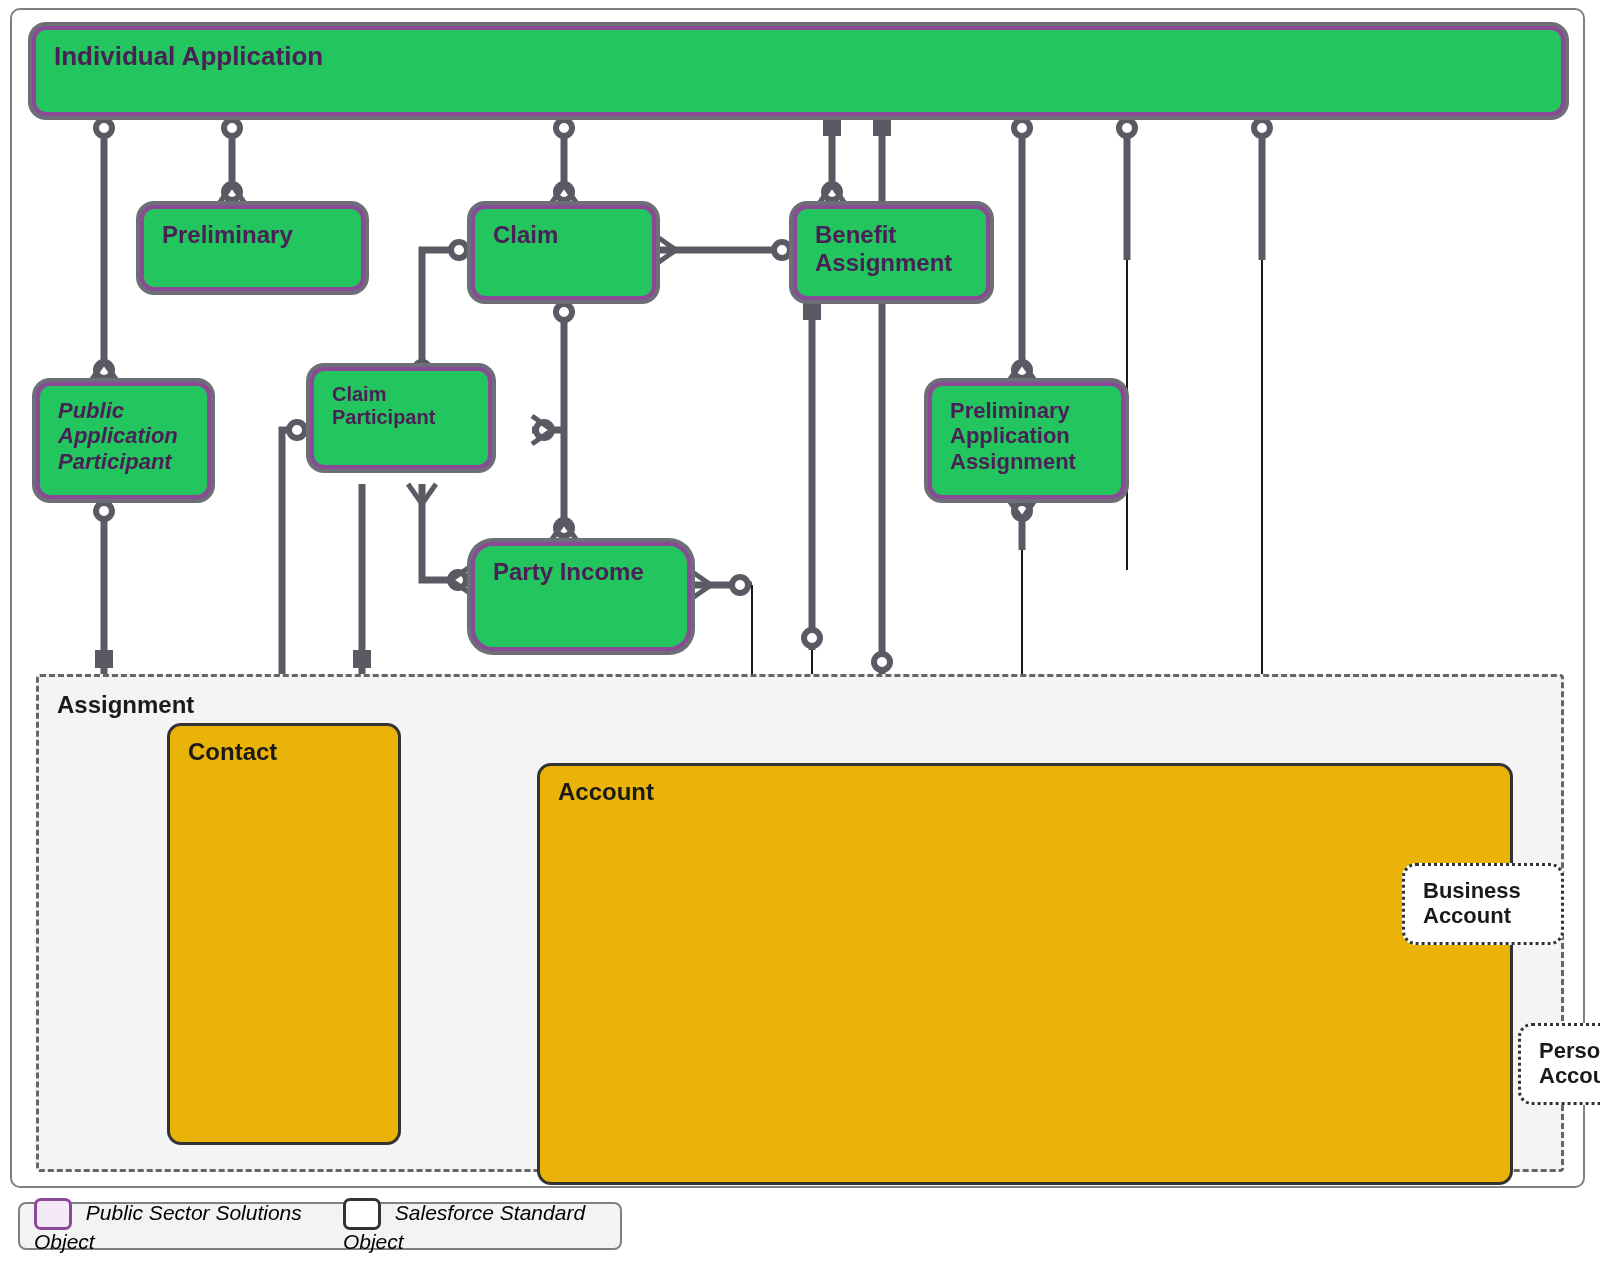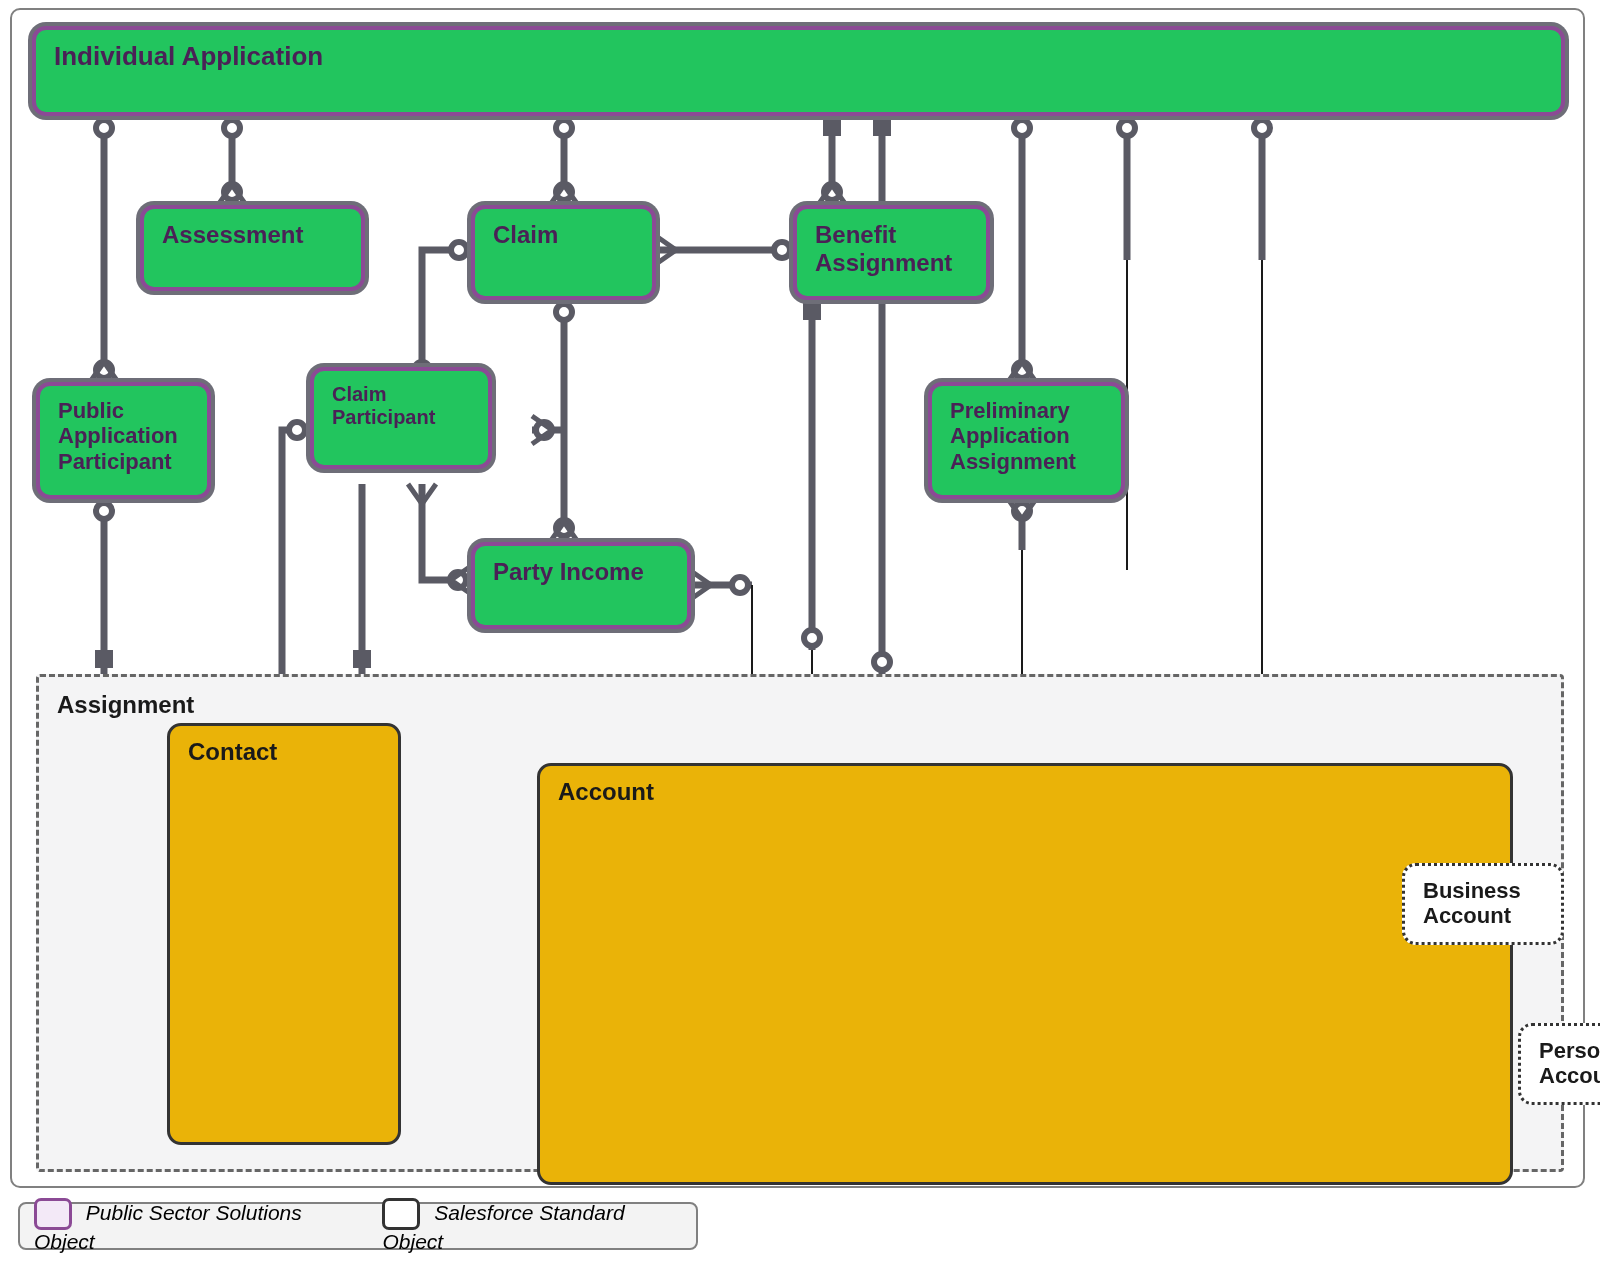--- a/index.html
+++ b/index.html
@@ -47,24 +47,24 @@
   }
   .dotted {
     background: #ffffff;
     border: 3px dotted #333333;
     color: #1a1a1a;
   }
   #individual-application { left: 20px; top: 16px; width: 1533px; height: 90px; font-size: 26px; }
   #assessment { left: 128px; top: 195px; width: 225px; height: 86px; font-size: 24px; }
   #claim { left: 459px; top: 195px; width: 185px; height: 95px; font-size: 24px; }
   #benefit-assignment { left: 781px; top: 195px; width: 197px; height: 95px; font-size: 24px; }
-  #public-application-participant { left: 24px; top: 372px; width: 175px; height: 117px; font-size: 22px; }
+  #public-application-participant { left: 24px; top: 372px; width: 175px; height: 117px; font-size: 22px; font-style: italic; }
   #claim-participant { left: 298px; top: 357px; width: 182px; height: 102px; font-size: 20px; }
   #preliminary-application-reference { left: 916px; top: 372px; width: 197px; height: 117px; font-size: 22px; }
-  #party-income { left: 459px; top: 532px; width: 220px; height: 87px; font-size: 24px; }
+  #party-income { left: 459px; top: 532px; width: 220px; height: 109px; font-size: 24px; border-radius: 22px; }
   #participant {
     position: absolute;
     left: 24px; top: 664px; width: 1528px; height: 498px;
     border: 3px dashed #666;
     background: #f4f4f5;
     border-radius: 4px;
     box-sizing: border-box;
   }
   #participant .title {
     font-weight: 700;
@@ -73,21 +73,21 @@
     padding: 14px 18px 0 18px;
   }
   #contact { left: 128px; top: 46px; width: 234px; height: 422px; font-size: 24px; position: absolute; }
   #account { left: 498px; top: 46px; width: 976px; height: 422px; font-size: 24px; position: absolute; margin-top: 40px; }
   #business-account { left: 862px; top: 97px; width: 162px; height: 82px; font-size: 22px; position: absolute; }
   #person-account { left: 978px; top: 257px; width: 162px; height: 82px; font-size: 22px; position: absolute; }
   #legend {
     position: absolute;
     left: 18px;
     top: 1202px;
-    width: 680px;
+    width: 604px;
     height: 48px;
     border: 2px solid #808080;
     border-radius: 8px;
     background: #f3f3f3;
     display: flex;
     align-items: center;
     gap: 24px;
     padding: 4px 14px;
     box-sizing: border-box;
     font-style: italic;
@@ -239,21 +239,21 @@
 
       <path class="arc" d="M 430 845 Q 470 930 430 1015"></path>
       <text class="orlbl" x="430" y="938">OR</text>
     </svg>
 
     <div id="individual-application" class="box pss">
       <span>Individual Application</span>
     </div>
 
     <div id="assessment" class="box pss">
-      <span>Assessment</span>
+      <span>Preliminary</span>
     </div>
 
     <div id="benefit-assignment" class="box pss">
       <span>Benefit Assignment</span>
     </div>
 
     <div id="claim" class="box pss">
       <span>Claim</span>
     </div>
 

